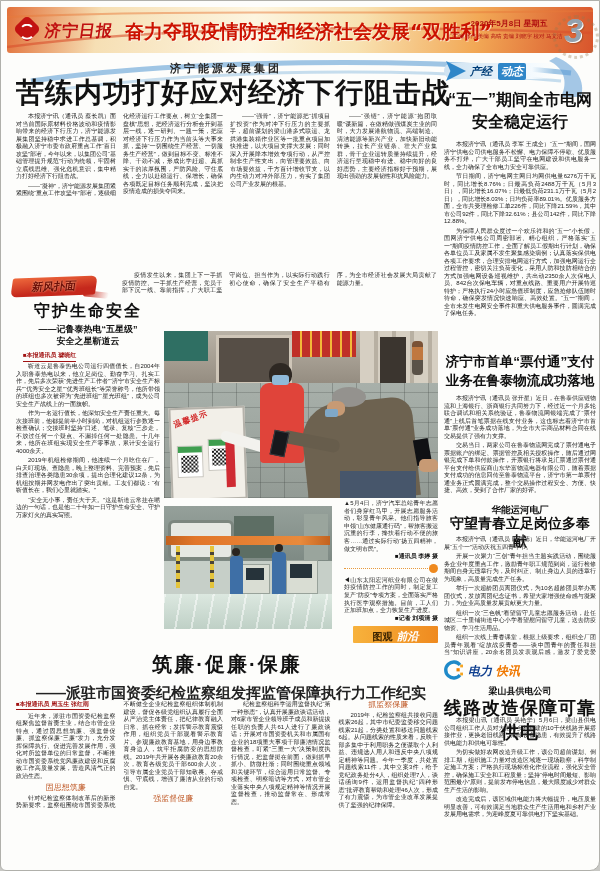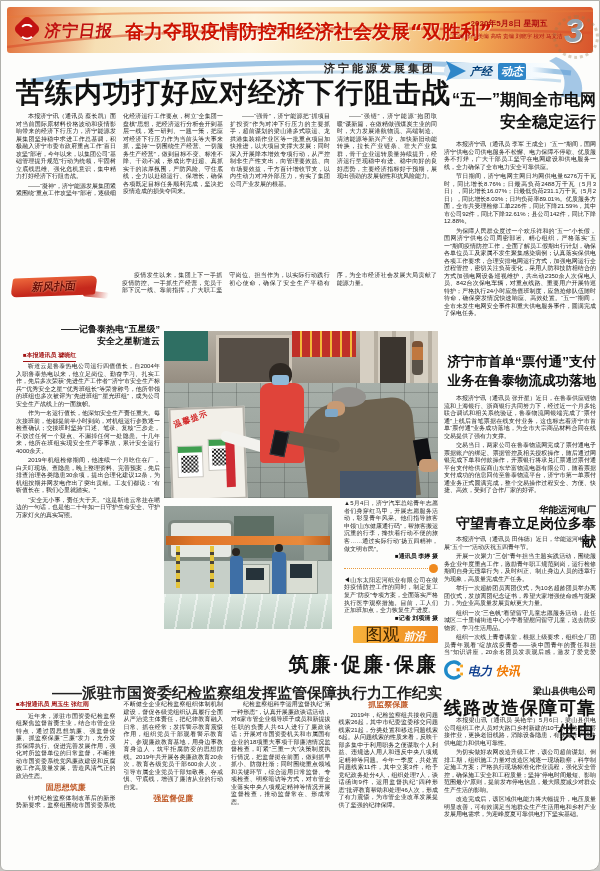--- a/index.html
+++ b/index.html
@@ -1,21 +1,21 @@
 <!DOCTYPE html>
 <html><head>
 <meta charset="utf-8">
 <style>
   html,body{margin:0;padding:0;background:#c8c8c4;}
   #page{position:relative;width:600px;height:871px;margin:0 auto;background:#fdfdfb;
         font-family:"Liberation Sans",sans-serif;color:#1c1c1c;overflow:hidden;
         border:1px solid #b0b0ab;border-radius:0 0 10px 6px;box-sizing:border-box;}
   .abs{position:absolute;}
   .jt{text-align:justify;}
-  .ctr{text-align:right;}
+  .ctr{text-align:center;}
   p{margin:0 0 2px 0;text-indent:2em;}
   .small{font-size:6px;line-height:7.5px;color:#222;}
   .clip{overflow:hidden;}
 
   
   #banner{left:6px;top:6px;width:586px;height:46px;border-radius:3px;
     background:linear-gradient(100deg,#e2713a 0%,#f6dfb4 16%,#fdf5e0 42%,#f8e2b2 60%,#f2a855 80%,#d8542c 100%);}
   #banner svg{position:absolute;left:0;top:0;}
   #logo-emblem{left:10px;top:12px;width:20px;height:20px;background:#c21212;border-radius:5px;transform:rotate(45deg);}
   #logo-emblem::after{content:"";position:absolute;left:4px;top:4px;width:12px;height:12px;border:2.5px solid #fff;
@@ -107,31 +107,31 @@
 
   
   #captions{left:343px;top:499px;width:94px;}
   .caption{font-size:6px;line-height:7.6px;text-align:justify;color:#1f1f1f;}
   .credit{display:block;text-align:right;font-weight:bold;color:#111;}
   #cap-divider{position:relative;height:10px;margin:3px 0;}
   #cap-divider .dots{position:absolute;left:0;top:4px;width:86px;border-top:1.5px dotted #e89a3c;}
   #cap-divider .dot{position:absolute;right:0;top:0;width:9px;height:9px;border-radius:50%;background:#ef8a1f;}
   #tuguan{left:352px;top:625px;width:85px;height:17px;background:linear-gradient(90deg,#f7b23c,#ef8a1f);
     line-height:17px;text-align:center;border-radius:1px;}
-  #tuguan .t1{font-size:17px;font-weight:400;color:#3c2400;}
+  #tuguan .t1{font-size:10px;font-weight:700;color:#3c2400;}
   #tuguan .t2{font-size:11px;font-weight:900;color:#fff;font-style:italic;margin-left:4px;
     font-family:"DejaVu Serif",serif;margin-top:20px;}
 
   
   #bottom-headline{left:15px;top:650px;width:422px;font-size:20px;font-weight:900;color:#121212;letter-spacing:2px;}
   #bottom-subtitle{left:19px;top:683px;width:422px;font-size:15px;font-weight:bold;color:#222;}
   #bottom-body{left:15px;top:700px;width:422px;height:165px;column-count:4;column-gap:8px;}
   .byline-red{font-size:6px;font-weight:bold;color:#a11212;border-bottom:1px solid #a11212;
     display:inline-block;text-indent:0;margin-bottom:3px;}
-  .subhead{font-size:8px;font-weight:700;color:#c05a28;text-align:center;text-indent:0;margin:4px 0 3px 0;}
+  .subhead{font-size:8px;font-weight:400;color:#c05a28;text-align:center;text-indent:0;margin:4px 0 3px 0;}
 
   
   #sec-chanjing{left:443px;top:60px;width:152px;height:20px;}
   .sec-bar{position:absolute;left:0;top:2px;width:110px;height:16px;border-radius:8px 2px 2px 8px;
     background:linear-gradient(90deg,#cfe3f2,#f4fafe 80%,transparent);}
   .sec-arrow{position:absolute;left:2px;top:0;width:20px;height:20px;background:#2f86c8;
     clip-path:polygon(0 0,100% 50%,0 100%,22% 50%);}
   .sec-t1{position:absolute;left:26px;top:3px;font-size:11px;font-weight:900;color:#003e78;font-style:italic;}
   .sec-t2{position:absolute;left:54px;top:2px;font-size:11px;font-weight:900;color:#fff;background:#2f86c8;
     padding:1px 3px;border-radius:2px;font-style:italic;}
@@ -180,20 +180,21 @@
     <p>本报济宁讯（通讯员 蔡长凯）面对当前国际原材料价格波动和疫情影响带来的经济下行压力，济宁能源发展集团坚持稳中求进工作总基调，积极融入济宁市委市政府重点工作“百日攻坚”部署，今年以来，以集团公司“基础管理提升规范”行动为统领，牢固树立底线思维、强化危机意识，集中精力打好经济下行阻击战。</p>
     <p>——“凝神”，济宁能源发展集团紧紧围绕“重点工作攻坚年”部署，逐级细化经济运行工作要点，树立“全集团一盘棋”思想，把经济运行分析会开到基层一线，逐一研判、一题一策，把应对经济下行压力作为当前头等大事来抓，坚持“一切围绕生产经营、一切服务生产经营”，做到目标不变、标准不降、干劲不减，形成比学赶超、真抓实干的浓厚氛围，严防风险、守住底线，全力以赴稳运行、保增长，确保各项既定目标任务顺利完成，坚决把疫情造成的损失夺回来。</p>
     <p>——“强骨”，济宁能源把“抓项目扩投资”作为对冲下行压力的主要抓手，超前谋划的梁山港多式联运、龙拱港集装箱作业区等一批重点项目加快推进，以大项目支撑大发展；同时深入开展降本增效专项行动，从严控制非生产性支出，向管理要效益、向市场要效益，千方百计增收节支，以内生动力对冲外部压力，夯实了集团公司产业发展的根基。</p>
     <p>——“强链”，济宁能源“抱团取暖”谋新篇，在做精做强煤炭主业的同时，大力发展港航物流、高端制造、清洁能源等新兴产业，加快新旧动能转换，拉长产业链条、壮大产业集群，骨干企业运转质量持续提升，经济运行呈现稳中有进、稳中向好的良好态势，主要经济指标好于预期，展现出强劲的发展韧性和抗风险能力。</p>
   </div>
   <div id="main-body-b" class="abs small jt clip">
     <p>疫情发生以来，集团上下一手抓疫情防控、一手抓生产经营，党员干部下沉一线、靠前指挥，广大职工坚守岗位、担当作为，以实际行动践行初心使命，确保了安全生产平稳有序，为全市经济社会发展大局贡献了能源力量。</p>
   </div>
 
   <div id="ribbon" class="abs">新风扑面</div>
+  <div id="profile-headline" class="abs ctr">守护生命安全</div>
   <div id="profile-sub1" class="abs ctr">——记鲁泰热电“五星级”</div>
   <div id="profile-sub2" class="abs ctr">安全之星靳道云</div>
   <div id="profile-byline" class="abs">■本报通讯员 璩晓红</div>
   <div id="profile-body" class="abs small jt clip">
     <p>靳道云是鲁泰热电公司运行四值值长，自2004年入职鲁泰热电以来，他立足岗位、勤奋学习、扎实工作，先后多次荣获“先进生产工作者”“济宁市安全生产标兵”“优秀安全之星”“优秀班组长”等荣誉称号，他所带领的班组也多次被评为“先进班组”“星光班组”，成为公司安全生产战线上的一面旗帜。</p>
     <p>作为一名运行值长，他深知安全生产责任重大。每次接班前，他都提前半小时到岗，对机组运行参数逐一检查确认；交接班时坚持“口述、笔录、复核”三步走，不放过任何一个疑点、不漏掉任何一处隐患。十几年来，他所在班组实现安全生产零事故，累计安全运行4000余天。</p>
     <p>2019年机组检修期间，他连续一个月吃住在厂，白天盯现场、查隐患，晚上整理资料、完善预案，先后排查治理各类隐患30余项，提出合理化建议12条，为机组按期并网发电作出了突出贡献。工友们都说：“有靳值长在，我们心里就踏实。”</p>
     <p>“安全无小事，责任大于天。”这是靳道云常挂在嘴边的一句话，也是他二十年如一日守护生命安全、守护万家灯火的真实写照。</p>
   </div>
 

